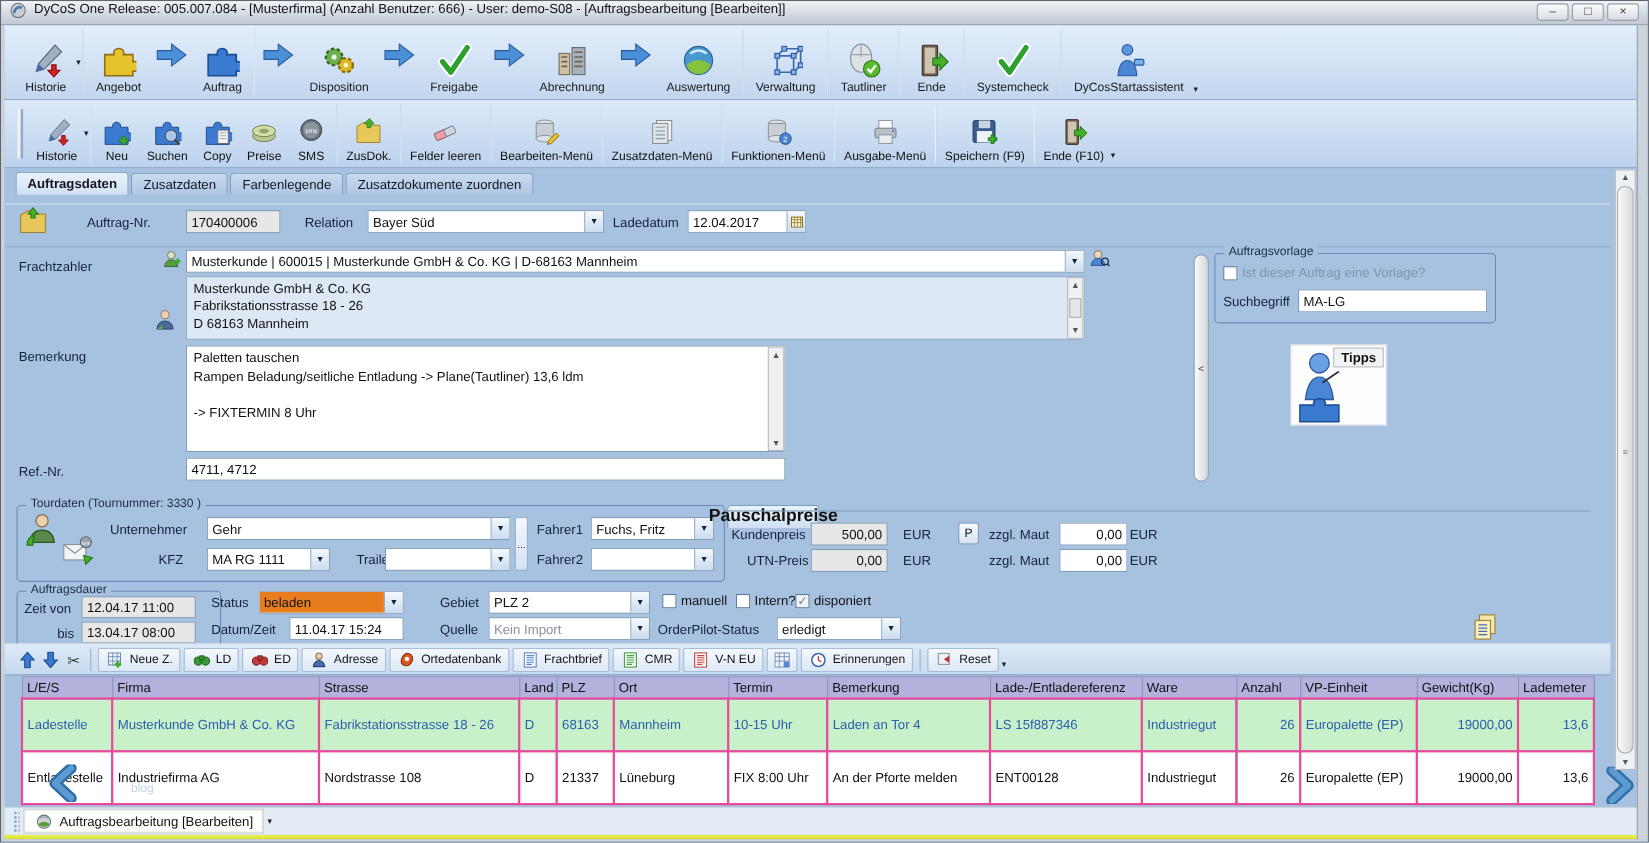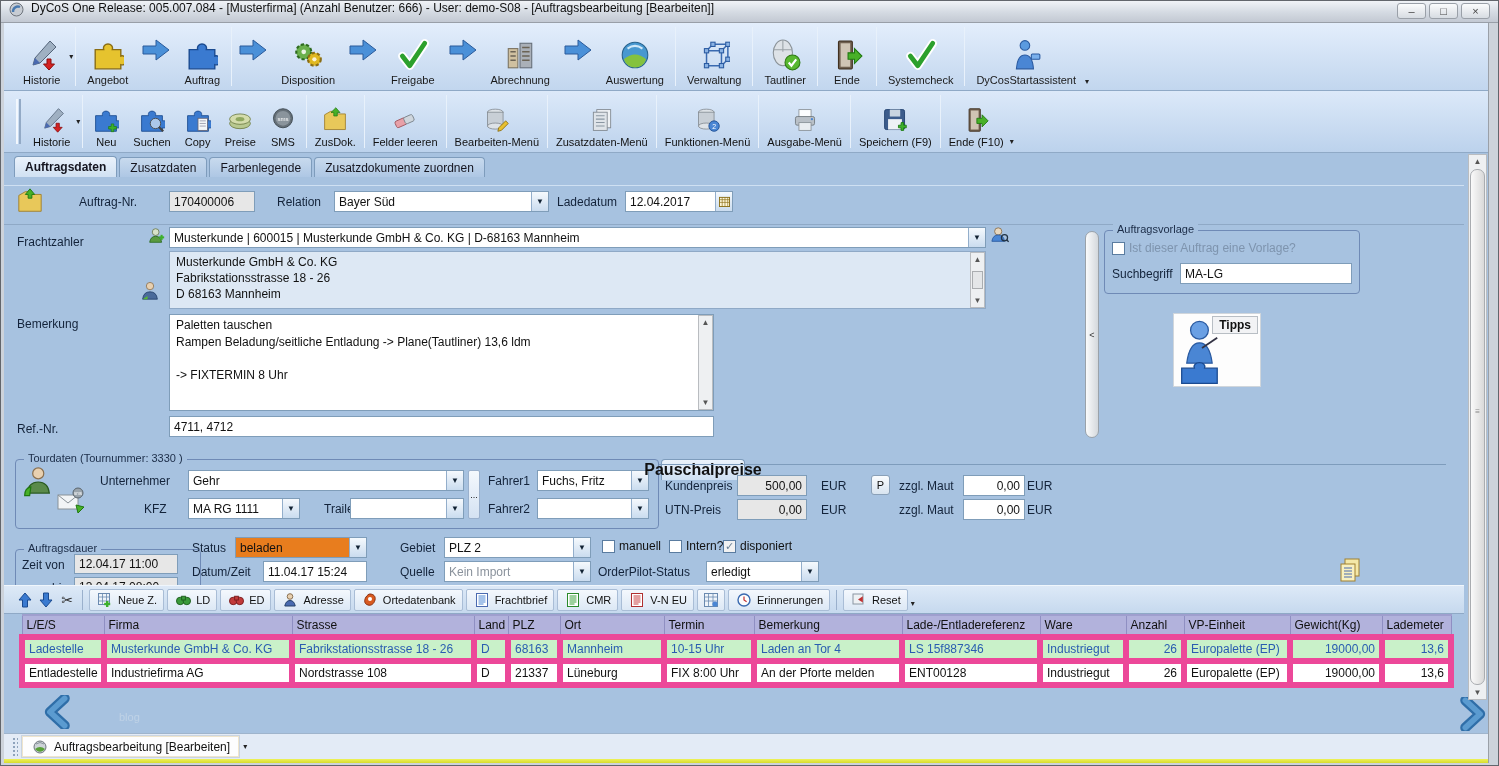--- a/index.html
+++ b/index.html
@@ -62,21 +62,21 @@
 
   
   .gridbar { position:absolute; left:3px; top:408px; width:1460px; height:29px;
     background:linear-gradient(#dde9f7,#c6d9ee); border-top:1px solid #f0f6fc; border-bottom:1px solid #8fa9c6; display:flex; align-items:center; padding-left:12px; gap:3px; }
   .gbtn { display:flex; align-items:center; gap:4px; height:22px; padding:0 6px; border:1px solid #a9bdd6; border-radius:2px;
     background:linear-gradient(#f4f8fd,#dce8f5); font-size:11px; white-space:nowrap; }
   .gbtn.icononly { padding:0 4px; }
   .gsep { width:1px; height:20px; background:#9ab0cc; margin:0 3px; }
   table.grid { position:absolute; left:18px; top:437px; width:1429px; border-collapse:collapse; table-layout:fixed; font-size:12px; }
   table.grid th { background:#b2b2dc; border:1px solid #8f8fc2; border-top:2px solid #9f9fce; font-weight:normal; text-align:left; padding:2px 4px; height:19px; white-space:nowrap; overflow:hidden; }
-  table.grid td { background:#fff; border:6px solid #ec4899; padding:2px 4px; height:20px; white-space:nowrap; overflow:hidden; }
+  table.grid td { background:#fff; border:2px solid #ec4899; padding:16px 4px; height:20px; white-space:nowrap; overflow:hidden; }
   table.grid tr.ladestelle td { background:#c9f1c9; color:#2a5db0; }
   .num { text-align:right; }
 
   
   .bottombar { position:absolute; left:3px; top:732px; width:1486px; height:26px; background:#e3ebf6; border-top:1px solid #9fb4cc; display:flex; align-items:center; }
   .taskgrip { width:6px; height:20px; margin:0 4px 0 8px; background-image:radial-gradient(#8fa3bc 1px, transparent 1.3px); background-size:4px 4px; }
   .taskbtn { display:flex; align-items:center; gap:5px; height:21px; padding:0 8px; background:#fdfdfe; border:1px solid #b8860b33; outline:1px solid #c9d4e2; font-size:12px; }
   .yellowline { position:absolute; left:3px; top:758px; width:1486px; height:4px; background:linear-gradient(#eef259,#d8dc2e); }
   .frameright { position:absolute; right:0; top:22px; width:10px; height:740px; background:#cdd3db; border-left:1px solid #9aa0a8; }
   .frameleft { position:absolute; left:0; top:22px; width:3px; height:740px; background:#cdd3db; }
@@ -593,29 +593,29 @@
     <div class="abs" style="left:660px;top:282px;width:84px;height:21px;border:1px solid #7e9cbc;border-bottom:none;border-radius:4px 4px 0 0;background:linear-gradient(#eaf2fb,#cfe0f2);display:flex;align-items:center;justify-content:center;font-weight:bold;font-size:16px">Pauschalpreise</div>
     <div class="abs" style="left:658px;top:287px;width:787px;height:66px;border-top:1px solid #7e9cbc">
       <span class="abs flabel" style="left:6px;top:14px">Kundenpreis</span>
       <div class="abs field ro right" style="left:78px;top:10px;width:70px">500,00</div>
       <span class="abs flabel" style="left:162px;top:14px">EUR</span>
       <div class="abs" style="left:212px;top:10px;width:19px;height:20px;border:1px solid #8aa0b8;border-radius:3px;background:linear-gradient(#fafcfe,#d8e4f0);display:flex;align-items:center;justify-content:center;font-size:11px">P</div>
       <span class="abs flabel" style="left:240px;top:14px">zzgl. Maut</span>
       <div class="abs field right" style="left:304px;top:10px;width:62px">0,00</div>
       <span class="abs flabel" style="left:368px;top:14px">EUR</span>
 
-      <span class="abs flabel" style="left:6px;top:38px">UTN-Preis</span>
+      <span class="abs flabel" style="left:20px;top:38px">UTN-Preis</span>
       <div class="abs field ro right" style="left:78px;top:34px;width:70px">0,00</div>
       <span class="abs flabel" style="left:162px;top:38px">EUR</span>
       <span class="abs flabel" style="left:240px;top:38px">zzgl. Maut</span>
       <div class="abs field right" style="left:304px;top:34px;width:62px">0,00</div>
       <span class="abs flabel" style="left:368px;top:38px">EUR</span>
     </div>
 
-    <div class="abs groupbox" style="left:14px;top:372px;width:186px;height:52px">
+    <div class="abs groupbox" style="left:14px;top:360px;width:186px;height:52px">
       <span class="legend">Auftragsdauer</span>
       <span class="abs flabel" style="left:6px;top:8px">Zeit von</span>
       <div class="abs field ro" style="left:58px;top:4px;width:104px;height:20px">12.04.17 11:00</div>
       <span class="abs flabel" style="left:36px;top:31px">bis</span>
       <div class="abs field ro" style="left:58px;top:27px;width:104px;height:20px">13.04.17 08:00</div>
     </div>
 
     <span class="abs flabel" style="left:191px;top:364px">Status</span>
     <div class="abs combo" style="left:234px;top:360px;width:132px">
       <span class="val" style="background:#e87d1e">beladen</span>

